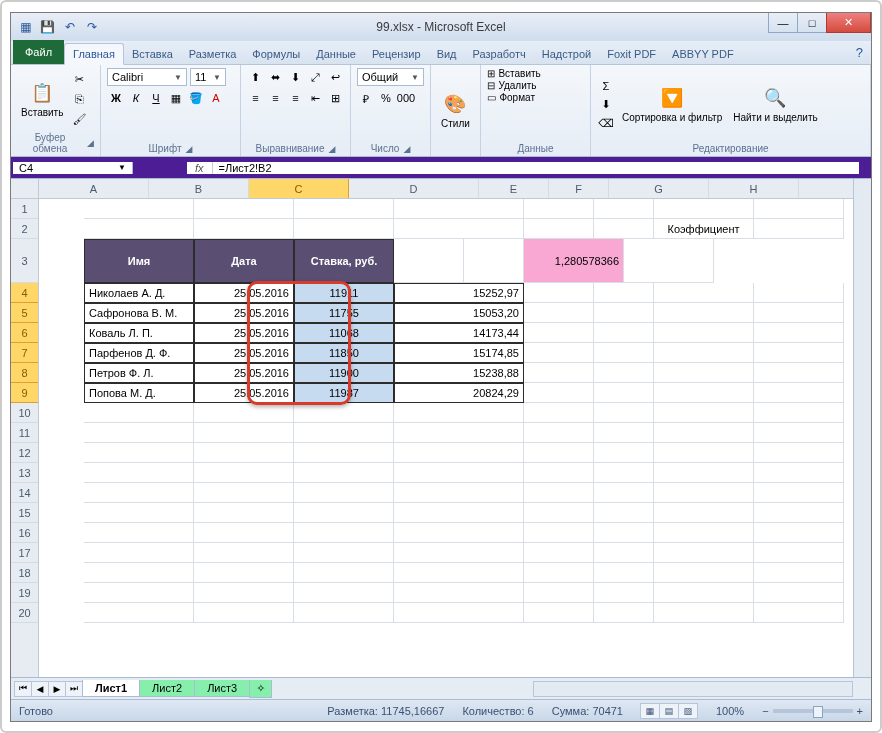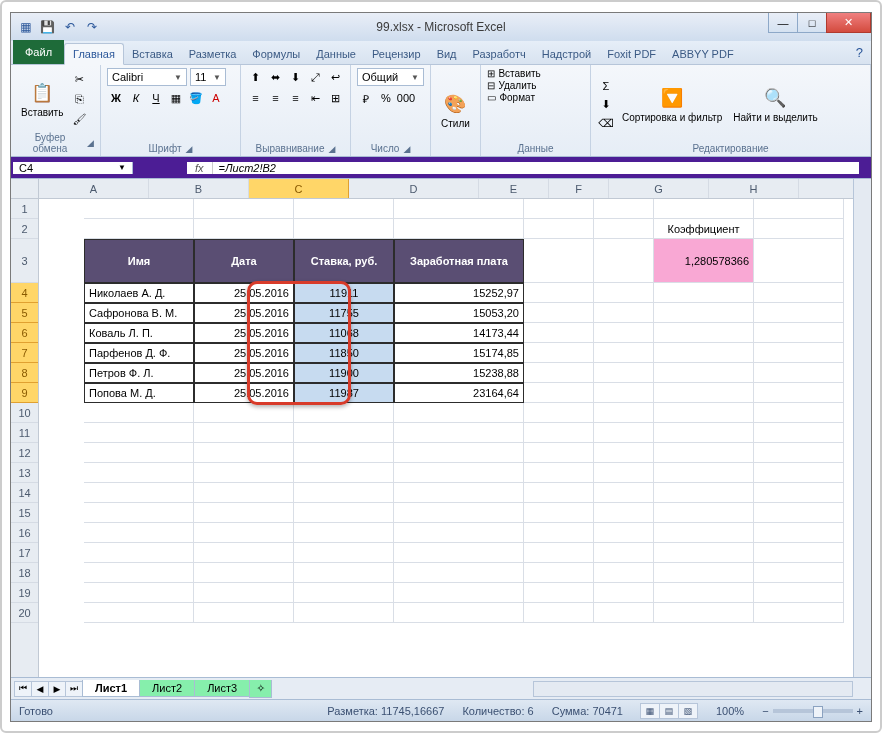--- a/index.html
+++ b/index.html
@@ -26,21 +26,21 @@
 .big-btn .ic { width: 24px; height: 24px; display: flex; align-items: center; justify-content: center; font-size: 18px; }
 .small-stack { display: flex; flex-direction: column; gap: 2px; }
 .small-btn { width: 18px; height: 18px; display: flex; align-items: center; justify-content: center; font-size: 11px; border: 0; background: transparent; }
 .combo { height: 18px; border: 1px solid #a9bcd4; background: #fff; font-size: 11px; padding: 0 4px; display: flex; align-items: center; justify-content: space-between; gap: 4px; }
 .combo .arrow { font-size: 8px; color: #555; }
 .row-btns { display: flex; gap: 2px; }
 .formula-bar { height: 22px; border-bottom: 1px solid #a9bcd4; display: flex; align-items: center; font-size: 11px; background: #4c1d95; gap: 40px; }
 .name-box { width: 120px; border-right: 1px solid #a9bcd4; display: flex; align-items: center; padding: 0 6px; background: #fff; margin: 2px; justify-content: space-between; }
 .fx-area { display: flex; align-items: center; flex: 1; background: #fff; margin: 12px; }
 .fx-label { padding: 0 8px; font-style: italic; color: #555; border-right: 1px solid #ccc; }
-.fx-input { flex: 1; padding: 0 6px; font-style: italic; }
+.fx-input { flex: 1; padding: 0 6px; }
 .sheet-area { flex: 1; position: relative; overflow: hidden; background: #fff; display: flex; }
 .row-headers { width: 28px; background: #e7ecf2; border-right: 1px solid #c1c9d4; }
 .corner { height: 20px; border-bottom: 1px solid #c1c9d4; background: #e7ecf2; }
 .rh { height: 20px; border-bottom: 1px solid #d5dbe4; font-size: 11px; color: #4c5a6e; display: flex; align-items: center; justify-content: center; }
 .rh.tall { height: 44px; }
 .rh.sel { background: #ffd668; border-color: #e0a030; color: #8a5a00; }
 .grid { flex: 1; overflow: hidden; position: relative; }
 .col-headers { height: 20px; display: flex; background: #e7ecf2; border-bottom: 1px solid #c1c9d4; }
 .ch { border-right: 1px solid #d5dbe4; font-size: 11px; color: #4c5a6e; display: flex; align-items: center; justify-content: center; }
 .ch.sel { background: #ffd668; border-color: #e0a030; color: #8a5a00; }
@@ -300,21 +300,20 @@
             <div class="cell wD"></div>
             <div class="cell wE"></div>
             <div class="cell wF"></div>
             <div class="cell wG coef-h">Коэффициент</div>
             <div class="cell wH"></div>
           </div>
         <div class="crow tall">
             <div class="cell wA thdr">Имя</div>
             <div class="cell wB thdr">Дата</div>
             <div class="cell wC thdr">Ставка, руб.</div>
-            <div class="cell wD thdr">Заработная плата</div>
             <div class="cell wE"></div>
             <div class="cell wF"></div>
             <div class="cell wG coef-v">1,280578366</div>
             <div class="cell wH"></div>
           </div>
         <div class="crow">
             <div class="cell wA tcell">Николаев А. Д.</div>
             <div class="cell wB tcell r">25.05.2016</div>
             <div class="cell wC tcell c selcell">11911</div>
             <div class="cell wD tcell r">15252,97</div>
@@ -360,21 +359,21 @@
             <div class="cell wD tcell r">15238,88</div>
             <div class="cell wE"></div>
             <div class="cell wF"></div>
             <div class="cell wG"></div>
             <div class="cell wH"></div>
           </div>
         <div class="crow">
             <div class="cell wA tcell">Попова М. Д.</div>
             <div class="cell wB tcell r">25.05.2016</div>
             <div class="cell wC tcell c selcell">11987</div>
-            <div class="cell wD tcell r">23164,64</div>
+            <div class="cell wD tcell r">20824,29</div>
             <div class="cell wE"></div>
             <div class="cell wF"></div>
             <div class="cell wG"></div>
             <div class="cell wH"></div>
           </div>
         <div class="crow">
             <div class="cell wA"></div>
             <div class="cell wB"></div>
             <div class="cell wC"></div>
             <div class="cell wD"></div>

